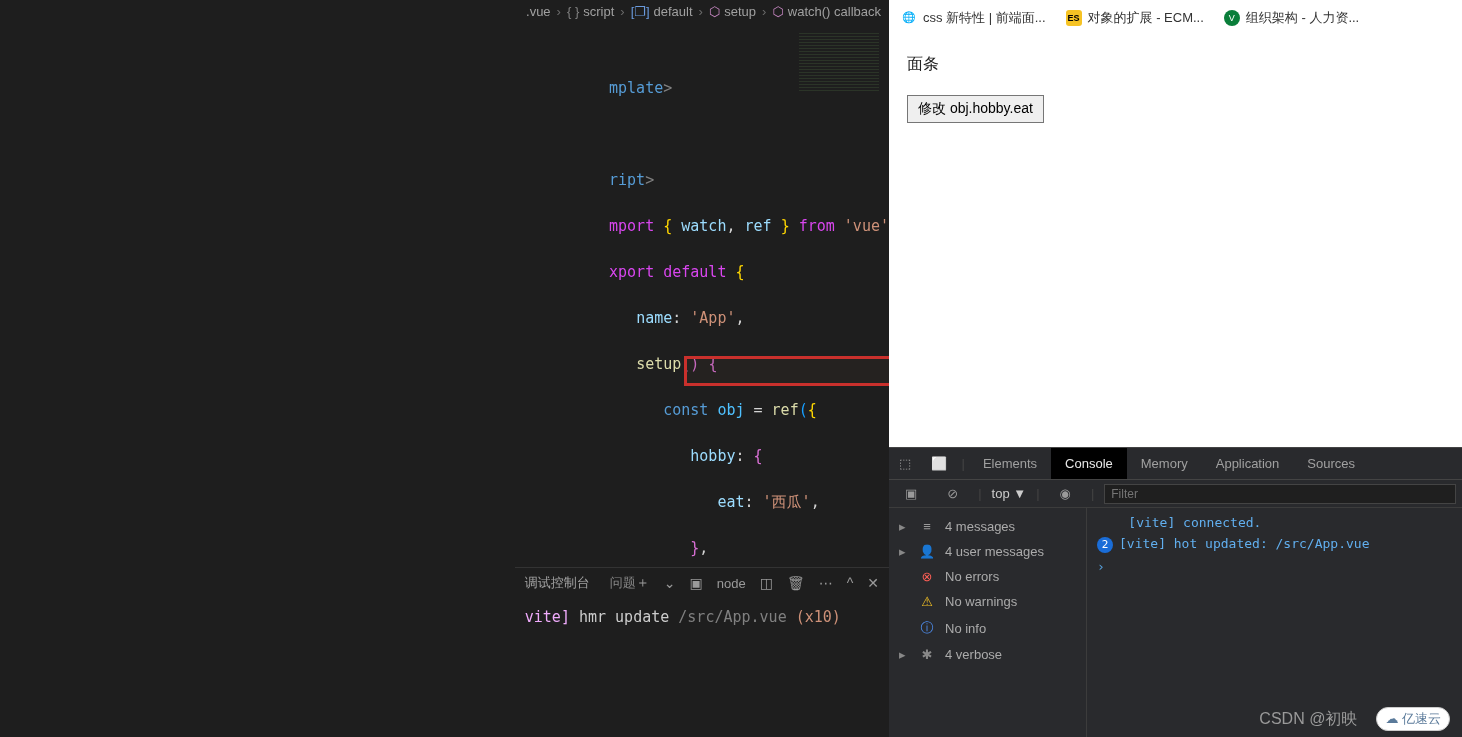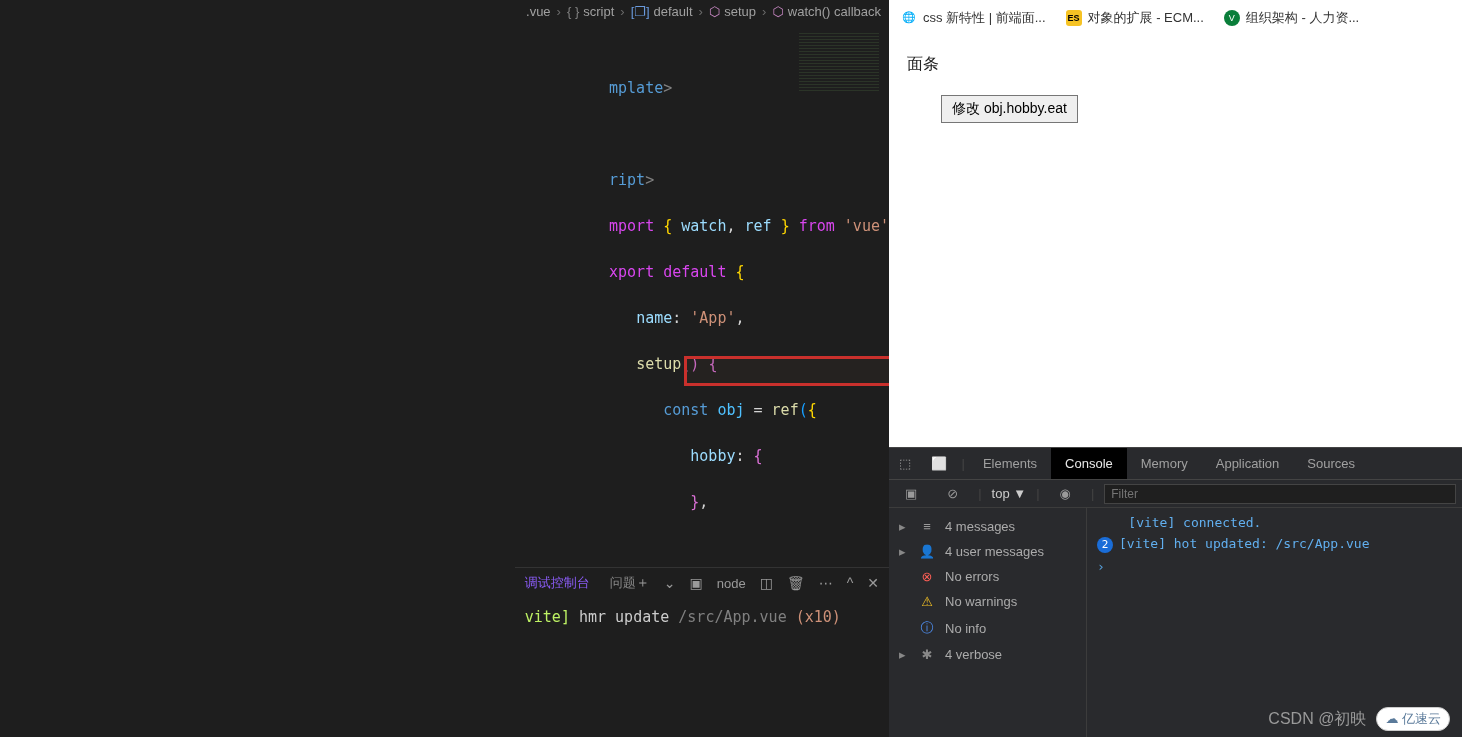--- a/index.html
+++ b/index.html
@@ -112,38 +112,38 @@
       justify-content: space-between;
       font-family: "Segoe UI", sans-serif;
       font-size: 13px;
       color: #8a8a8a;
     }
     .term-tabs-left {
       display: flex;
       gap: 20px;
     }
     .term-tabs-left span.active {
-      color: #8b5cf6;
+      color: #a3a3a3;
     }
     .term-tabs-right {
       display: flex;
       gap: 14px;
       align-items: center;
       color: #9a9a9a;
     }
     .term-icon {
       cursor: pointer;
       font-size: 14px;
     }
     .term-content {
       padding: 10px;
       font-size: 15px;
       font-family: "Consolas", monospace;
     }
-    .term-vite { color: #bef264; }
+    .term-vite { color: #f0abfc; }
     .term-path { color: #808080; }
     .term-count { color: #ce9178; }
     
     .browser-tabs {
       display: flex;
       align-items: center;
       padding: 4px 6px;
       background: #ffffff;
       border-bottom: 1px solid #ffffff;
       gap: 8px;
@@ -185,21 +185,20 @@
       color: #222;
       margin-bottom: 20px;
     }
     .page-button {
       border: 1px solid #767676;
       background: #efefef;
       padding: 4px 10px;
       font-size: 14px;
       font-family: inherit;
       cursor: pointer;
-      margin-left: 34px;
     }
     
     .devtools {
       height: 290px;
       background: #292a2d;
       color: #ababab;
       font-family: "Segoe UI", sans-serif;
       font-size: 13px;
       border-top: 1px solid #444;
     }
@@ -310,21 +309,21 @@
     
     .watermark {
       position: absolute;
       right: 12px;
       bottom: 6px;
       color: #9a9a9a;
       font-size: 16px;
       font-family: "Microsoft YaHei", sans-serif;
       display: flex;
       align-items: center;
-      gap: 10px;
+      gap: 19px;
     }
     .watermark .cloud {
       background: #fff;
       border: 1px solid #ccc;
       border-radius: 12px;
       padding: 2px 8px;
       color: #5a7a9a;
       font-size: 13px;
     }
   </style>
@@ -353,20 +352,21 @@
     <div class="minimap"></div>
 <div class="line"><span class="tk-elem">mplate</span><span class="tk-tag">&gt;</span></div>
 <div class="line">&nbsp;</div>
 <div class="line"><span class="tk-elem">ript</span><span class="tk-tag">&gt;</span></div>
 <div class="line"><span class="tk-key">mport</span> <span class="tk-brace">{</span> <span class="tk-var">watch</span><span class="tk-punc">,</span> <span class="tk-var">ref</span> <span class="tk-brace">}</span> <span class="tk-key">from</span> <span class="tk-str">'vue'</span></div>
 <div class="line"><span class="tk-key">xport</span> <span class="tk-key">default</span> <span class="tk-brace">{</span></div>
 <div class="line">   <span class="tk-var">name</span><span class="tk-punc">:</span> <span class="tk-str">'App'</span><span class="tk-punc">,</span></div>
 <div class="line">   <span class="tk-func">setup</span><span class="tk-brace2">()</span> <span class="tk-brace2">{</span></div>
 <div class="line">      <span class="tk-arrow">const</span> <span class="tk-const">obj</span> <span class="tk-punc">=</span> <span class="tk-func">ref</span><span class="tk-brace3">(</span><span class="tk-brace">{</span></div>
 <div class="line">         <span class="tk-var">hobby</span><span class="tk-punc">:</span> <span class="tk-brace2">{</span></div>
+<div class="line">            <span class="tk-var">eat</span><span class="tk-punc">:</span> <span class="tk-str">'西瓜'</span><span class="tk-punc">,</span></div>
 <div class="line">         <span class="tk-brace2">}</span><span class="tk-punc">,</span></div>
 
 
 
 
 
 
 
 
 

